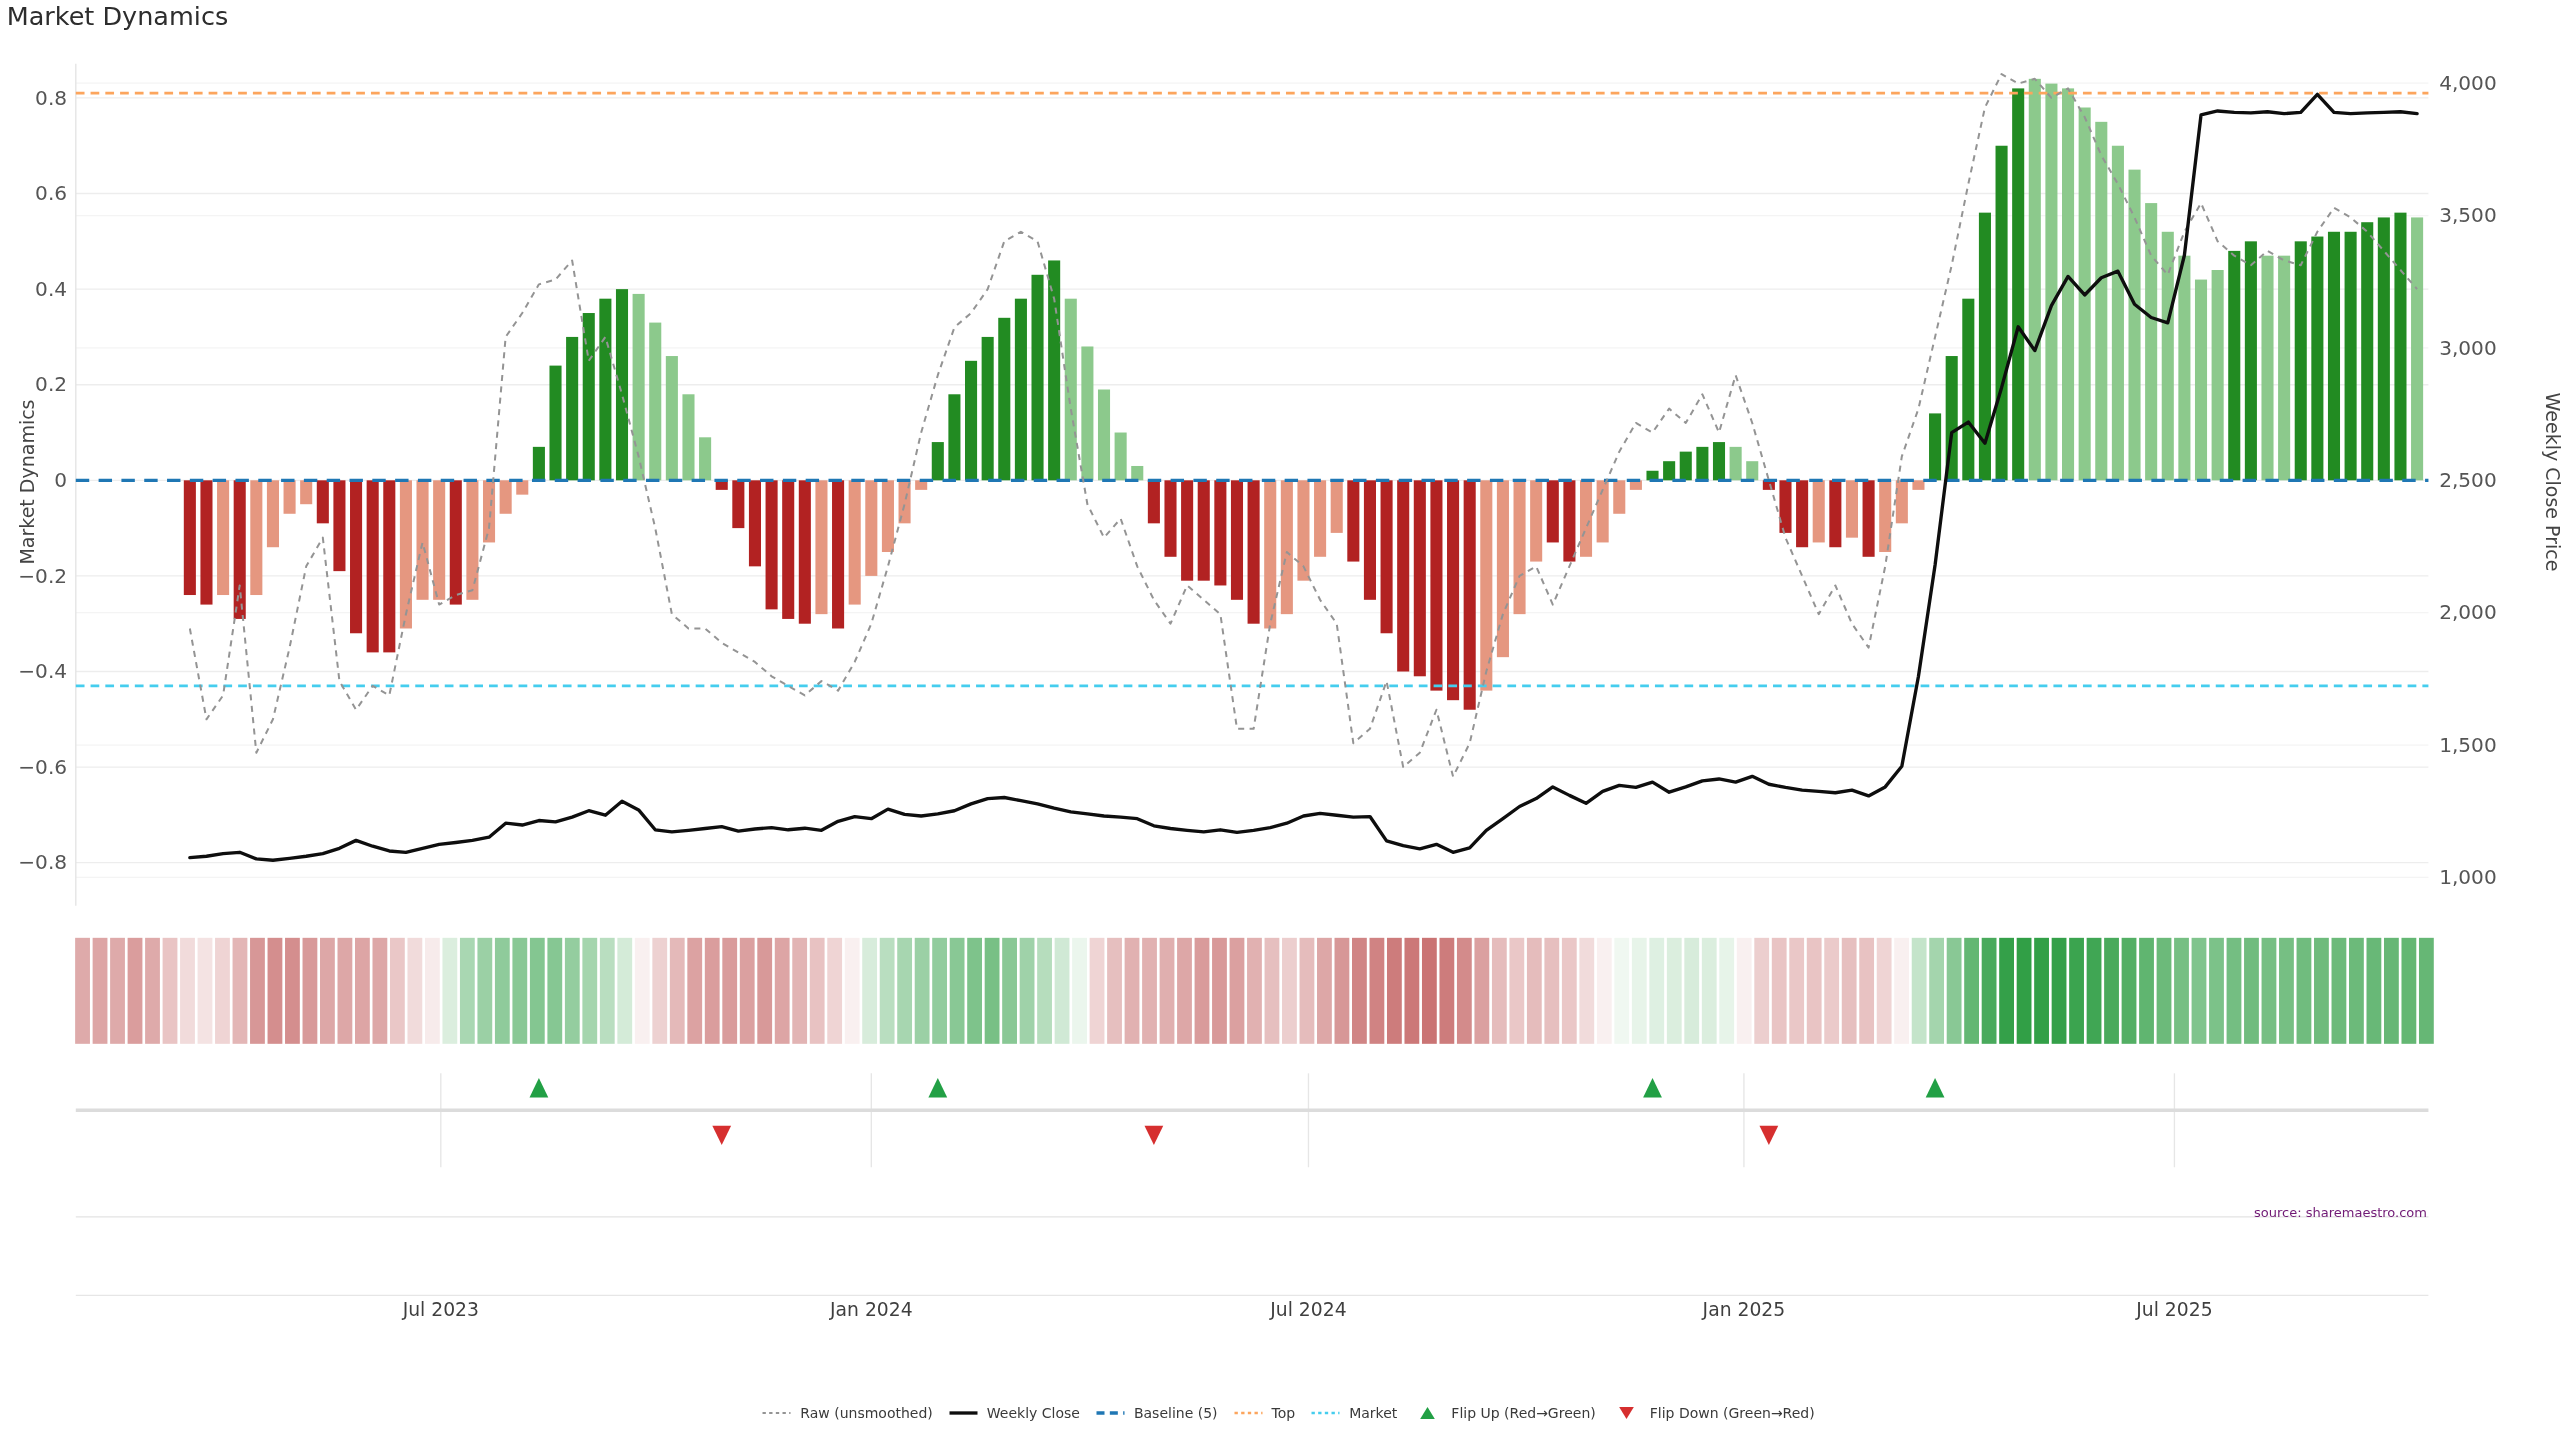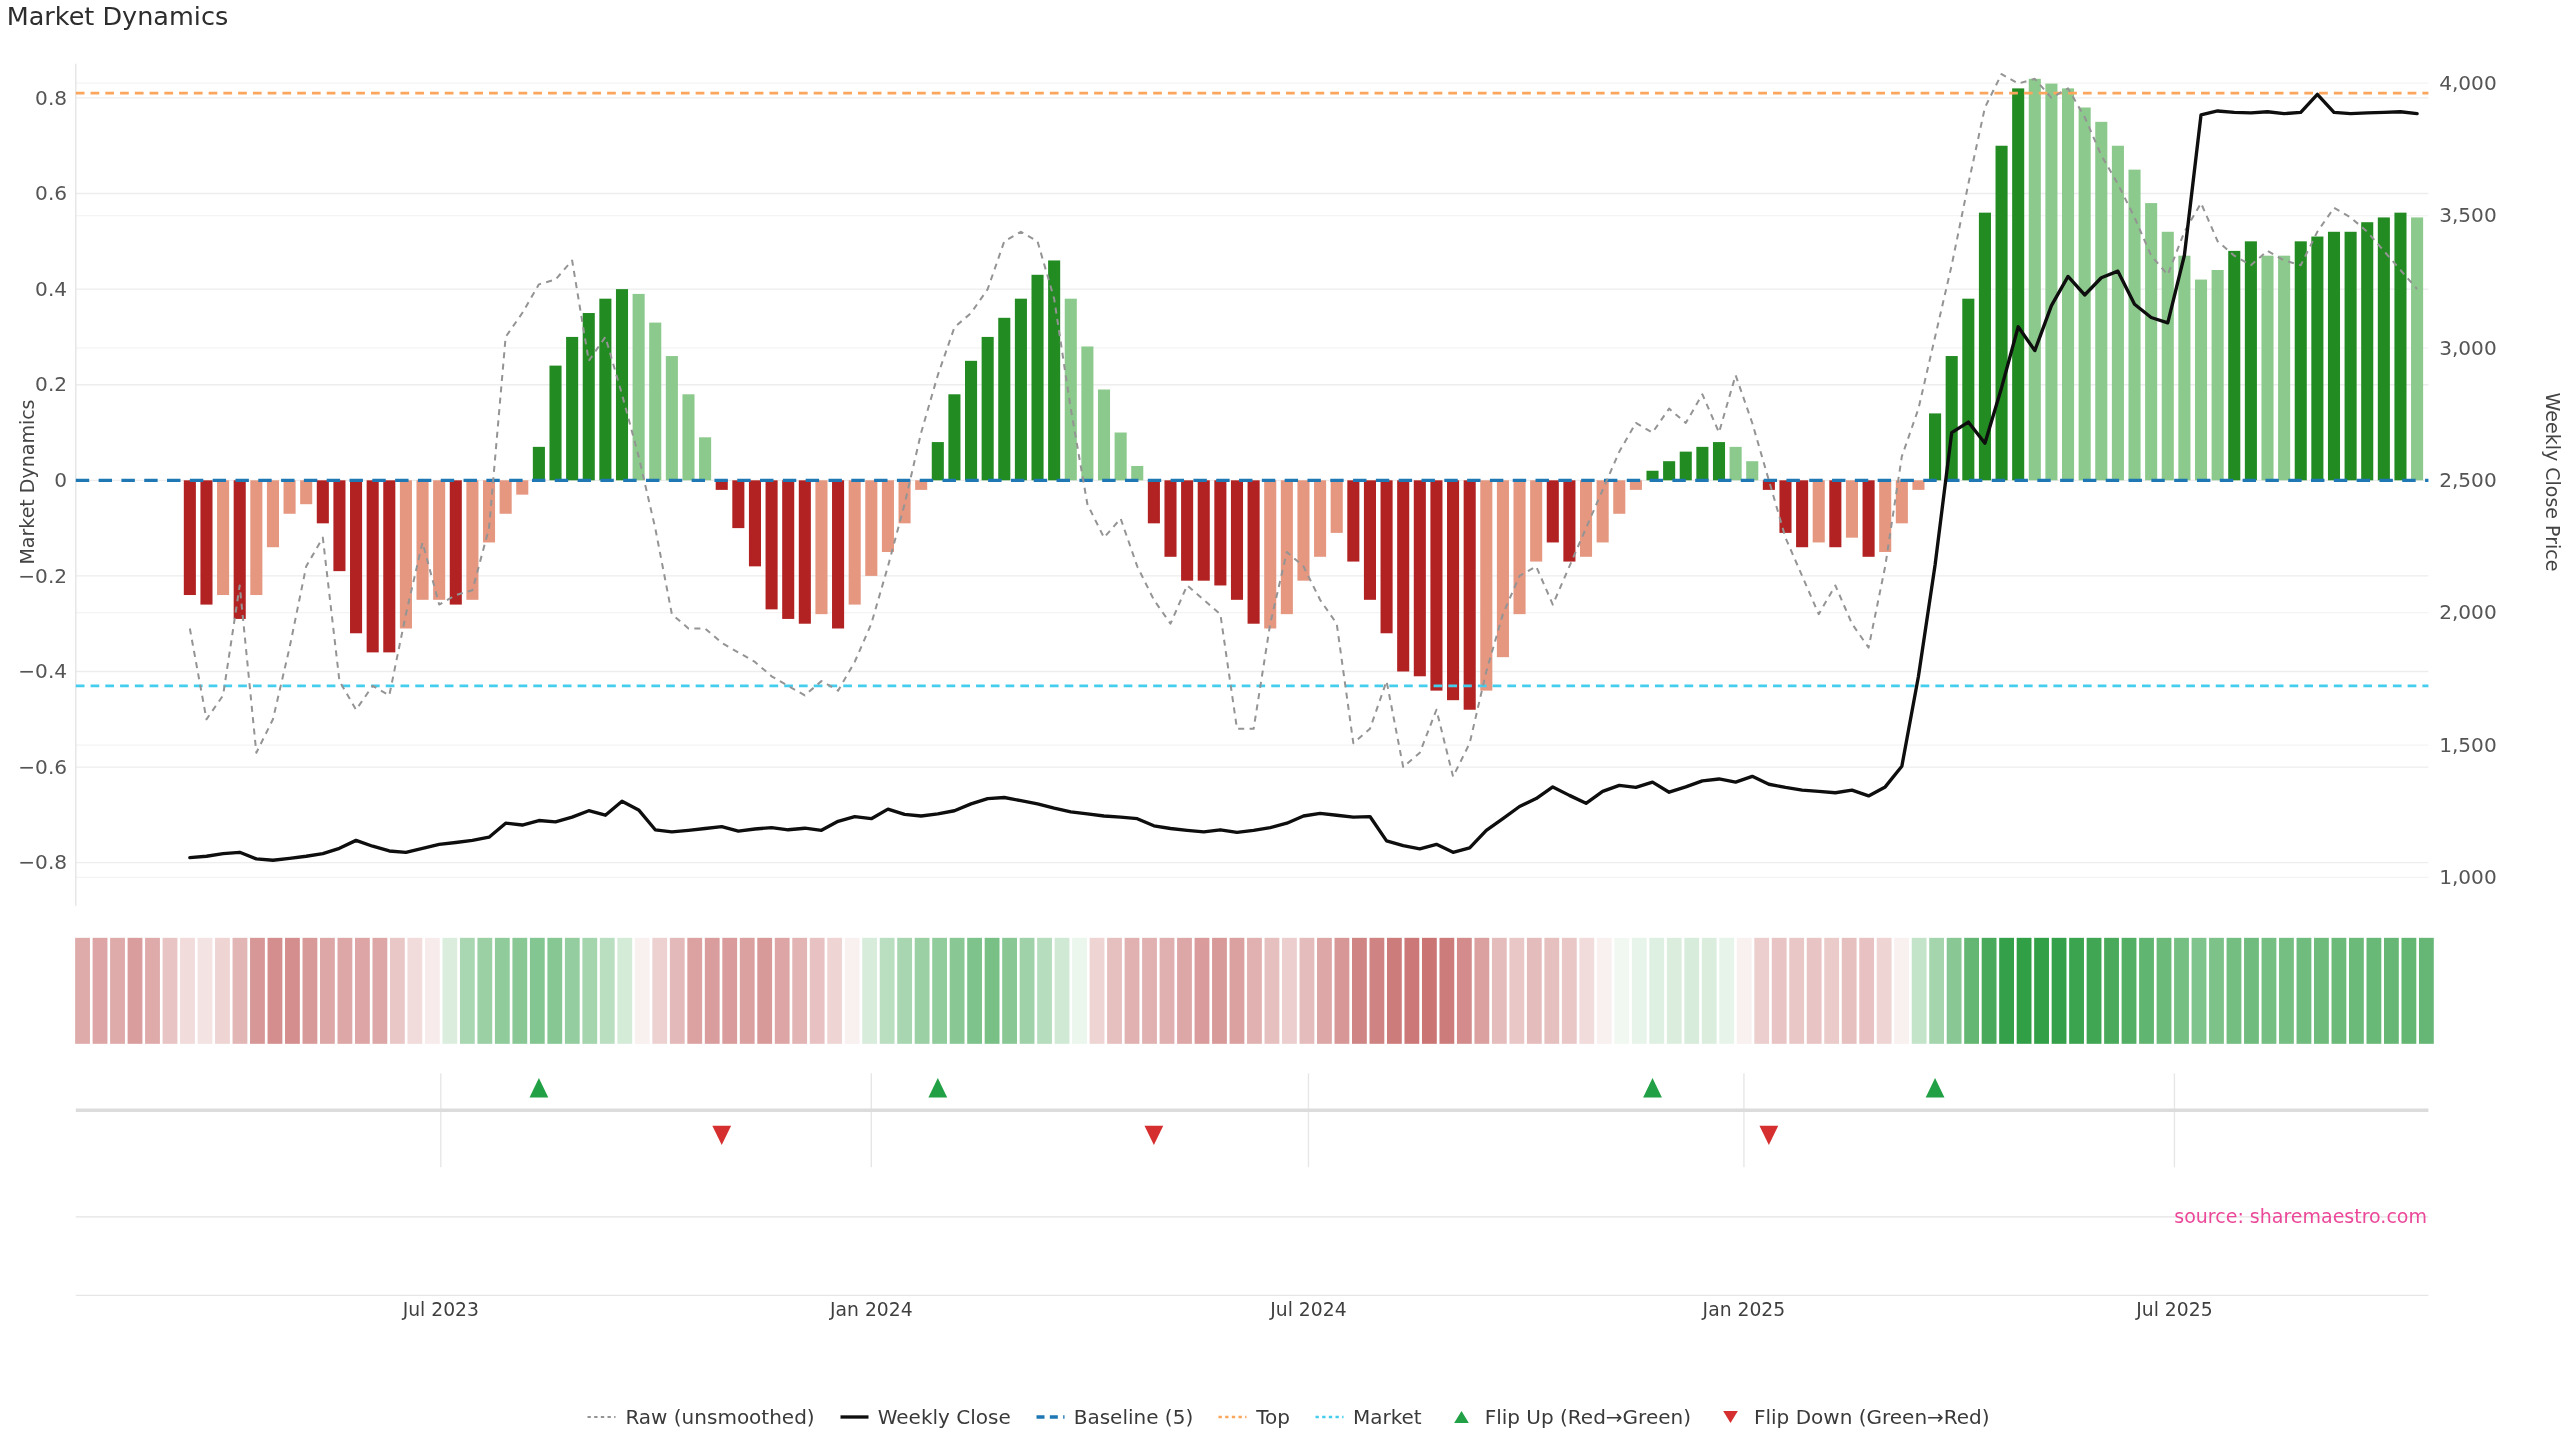--- a/index.html
+++ b/index.html
@@ -3,23 +3,23 @@
 <meta charset="utf-8">
 <style>
   html,body{margin:0;padding:0;background:#ffffff;}
   #root{position:relative;width:2576px;height:1449px;background:#ffffff;overflow:hidden;
         font-family:"DejaVu Sans","Liberation Sans",sans-serif;}
   #chart-svg{position:absolute;left:0;top:0;}
   .page-title{position:absolute;left:6.7px;top:1.3px;font-size:25.5px;color:#2d2d2d;}
   .axis-label{position:absolute;font-size:19px;color:#444;white-space:nowrap;}
   #left-axis-label{left:-107px;top:471px;width:268px;text-align:center;transform:rotate(-90deg);}
   #right-axis-label{left:2419px;top:471px;width:268px;text-align:center;transform:rotate(90deg);}
-  .source-note{position:absolute;right:149px;top:1205px;font-size:19px;color:#ec4899;}
+  .source-note{position:absolute;right:149px;top:1205px;font-size:13px;color:#701a75;}
   #legend{position:absolute;left:0;right:0;top:1405px;display:flex;justify-content:center;
-          align-items:center;gap:24px;font-size:20px;color:#3a3a3a;}
+          align-items:center;gap:15px;font-size:14px;color:#3a3a3a;}
   .legend-item{display:flex;align-items:center;gap:8px;}
   .legend-item svg{display:block;}
 </style>
 </head>
 <body>
 
 <div id="root">
   <svg id="chart-svg" width="2576" height="1449" viewBox="0 0 3840 2160">
       <line x1="113" y1="124" x2="3620" y2="124" stroke="#f4f4f4" stroke-width="2"></line>
       <line x1="113" y1="321.3333333333333" x2="3620" y2="321.3333333333333" stroke="#f4f4f4" stroke-width="2"></line>

